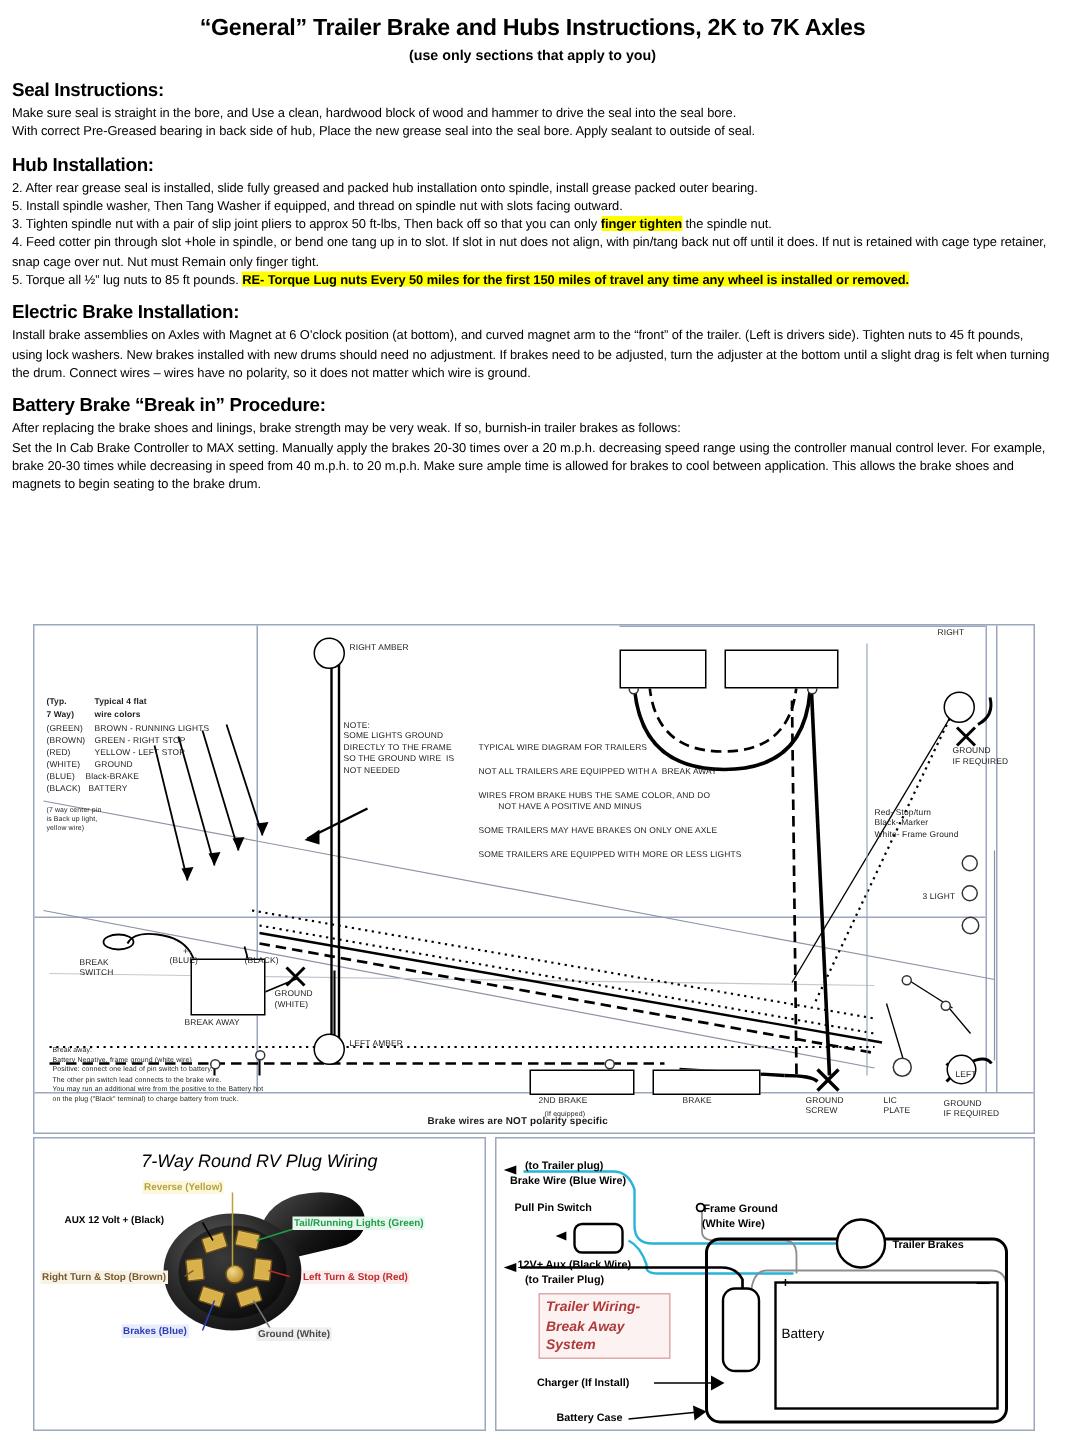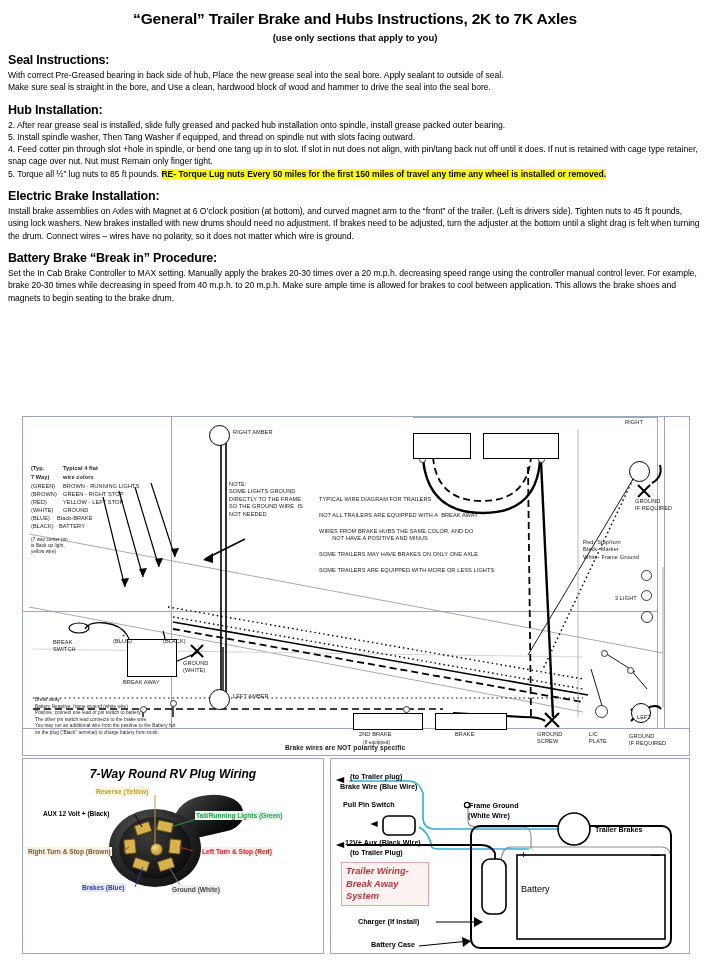--- a/index.html
+++ b/index.html
@@ -26,21 +26,21 @@
   .hline{position:absolute;background:#9aa7bd;height:1px;}
   .circ{position:absolute;border:1.2px solid #000;border-radius:50%;background:#fff;}
   .smcirc{position:absolute;border:1px solid #333;border-radius:50%;background:#fff;}
   .box{position:absolute;border:1px solid #000;background:#fff;}
 
   
   .panel{position:absolute;border:1px solid #9aa7bd;background:#fff;box-sizing:border-box;}
   #plug-panel{left:22px;top:758px;width:302px;height:196px;}
   #batt-panel{left:330px;top:758px;width:360px;height:196px;}
   .plug-title{position:absolute;left:0;right:0;top:8px;text-align:center;
-     font-size:12px;font-weight:bold;font-style:italic;font-family:"Liberation Sans",sans-serif;}
+     font-size:12px;font-weight:normal;font-style:italic;font-family:"Liberation Sans",sans-serif;}
 
   .plugbody{position:absolute;left:86px;top:50px;width:92px;height:78px;border-radius:50%;
      background:radial-gradient(ellipse at 38% 32%, #5a5a5a 0%, #2b2b2b 45%, #141414 75%, #000 100%);}
   .plugneck{position:absolute;left:150px;top:36px;width:70px;height:40px;
      background:linear-gradient(150deg,#4a4a4a,#151515 60%,#000);
      border-radius:46% 60% 30% 22%/60% 60% 40% 40%;transform:rotate(-13deg);}
   .plugface{position:absolute;left:96px;top:58px;width:72px;height:62px;border-radius:50%;
      background:radial-gradient(ellipse at 40% 35%,#3a3a3a,#101010 70%,#000);}
   .pin{position:absolute;background:#d9b14a;border:.6px solid #6b4f16;border-radius:1.5px;
      box-shadow:inset 0 0 1px #f3dc96;}
@@ -58,33 +58,35 @@
 </head>
 <body>
 
 <div class="page">
 
   <div class="doc">
     <div class="title">“General” Trailer Brake and Hubs Instructions, 2K to 7K Axles</div>
     <div class="subtitle">(use only sections that apply to you)</div>
 
     <h2 class="sec">Seal Instructions:</h2>
+    <p class="line">Make sure seal is straight in the bore, and Use a clean, hardwood block of wood and hammer to drive the seal into the seal bore.</p>
     <p class="line">With correct Pre-Greased bearing in back side of hub, Place the new grease seal into the seal bore. Apply sealant to outside of seal.</p>
-    <p class="line">Make sure seal is straight in the bore, and Use a clean, hardwood block of wood and hammer to drive the seal into the seal bore.</p>
 
     <h2 class="sec">Hub Installation:</h2>
     <p class="line">2. After rear grease seal is installed, slide fully greased and packed hub installation onto spindle, install grease packed outer bearing.</p>
     <p class="line">5. Install spindle washer, Then Tang Washer if equipped, and thread on spindle nut with slots facing outward.</p>
+    <p class="line"><span>3. Tighten spindle nut with a pair of slip joint pliers to approx 50 ft-lbs, Then back off so that you can only </span><span class="hl b">finger tighten</span><span> the spindle nut.</span></p>
     <p class="line">4. Feed cotter pin through slot +hole in spindle, or bend one tang up in to slot. If slot in nut does not align, with pin/tang back nut off until it does.  If nut is retained with cage type retainer, snap cage over nut. Nut must Remain only finger tight.</p>
     <p class="line"><span>5. Torque all ½” lug nuts to 85 ft pounds. </span><span class="hl b">RE- Torque Lug nuts Every 50 miles for the first 150 miles of travel any time any wheel is installed or removed.</span></p>
 
     <h2 class="sec">Electric Brake Installation:</h2>
     <p class="line">Install brake assemblies on Axles with Magnet at 6 O’clock position (at bottom), and curved magnet arm to the “front” of the trailer. (Left is drivers side). Tighten nuts to 45 ft pounds, using lock washers. New brakes installed with new drums should need no adjustment. If brakes need to be adjusted, turn the adjuster at the bottom until a slight drag is felt when turning the drum. Connect wires – wires have no polarity, so it does not matter which wire is ground.</p>
 
     <h2 class="sec">Battery Brake “Break in” Procedure:</h2>
+    <p class="line">After replacing the brake shoes and linings, brake strength may be very weak. If so, burnish-in trailer brakes as follows:</p>
     <p class="line">Set the In Cab Brake Controller to MAX setting. Manually apply the brakes 20-30 times over a 20 m.p.h. decreasing speed range using the controller manual control lever. For example, brake 20-30 times while decreasing in speed from 40 m.p.h. to 20 m.p.h. Make sure ample time is allowed for brakes to cool between application. This allows the brake shoes and magnets to begin seating to the brake drum.</p>
   </div>
 
   <div class="diagram-wrap">
 
     <div class="vline" style="left:148px;top:0;height:311px;"></div>
     <div class="vline" style="left:641px;top:0;height:311px;"></div>
     <div class="vline" style="left:634px;top:0;height:311px;"></div>
     <div class="hline" style="left:0;top:194px;width:634px;"></div>
     <div class="hline" style="left:0;top:311px;width:666px;"></div>
@@ -336,18 +338,18 @@
     <div class="bd" style="left:137px;top:52px;">(White Wire)</div>
     <div class="bd" style="left:14px;top:79px;">12V+ Aux (Black Wire)</div>
     <div class="bd" style="left:19px;top:89px;">(to Trailer Plug)</div>
     <div class="bd" style="left:264px;top:66px;">Trailer Brakes</div>
     <div class="bd" style="left:190px;top:126px;font-size:9px;font-weight:normal;">Battery</div>
     <div class="bd" style="left:27px;top:158px;">Charger (If Install)</div>
     <div class="bd" style="left:40px;top:181px;">Battery Case</div>
     <div class="bd" style="left:190px;top:92px;font-size:9px;">+</div>
     <div class="bd" style="left:320px;top:92px;font-size:9px;">—</div>
 
-    <div class="tw" style="left:10px;top:103px;width:78px;font-style:italic;">Trailer Wiring-
+    <div class="tw" style="left:28px;top:103px;width:78px;font-style:italic;">Trailer Wiring-
 Break Away
 System</div>
   </div>
 
 </div>
 
 </body></html>

